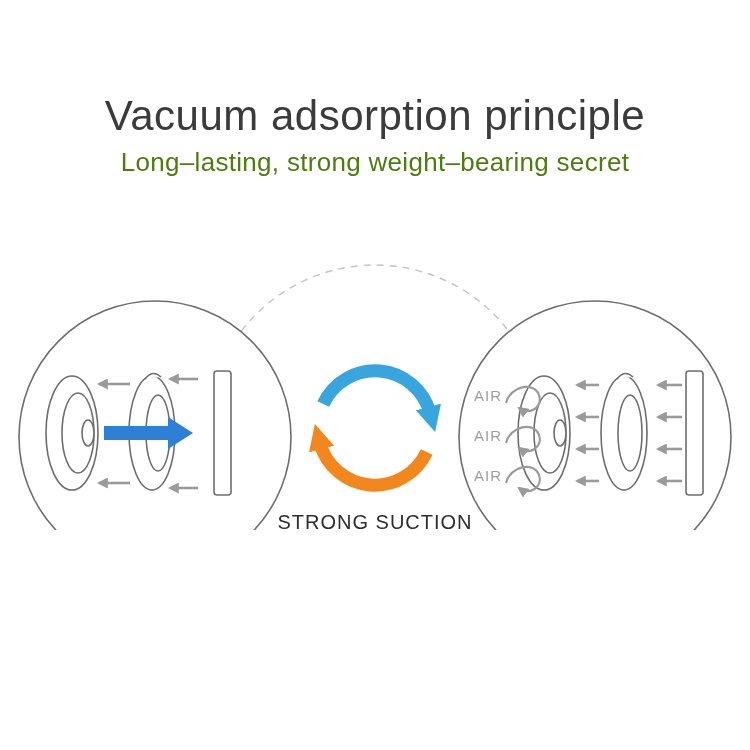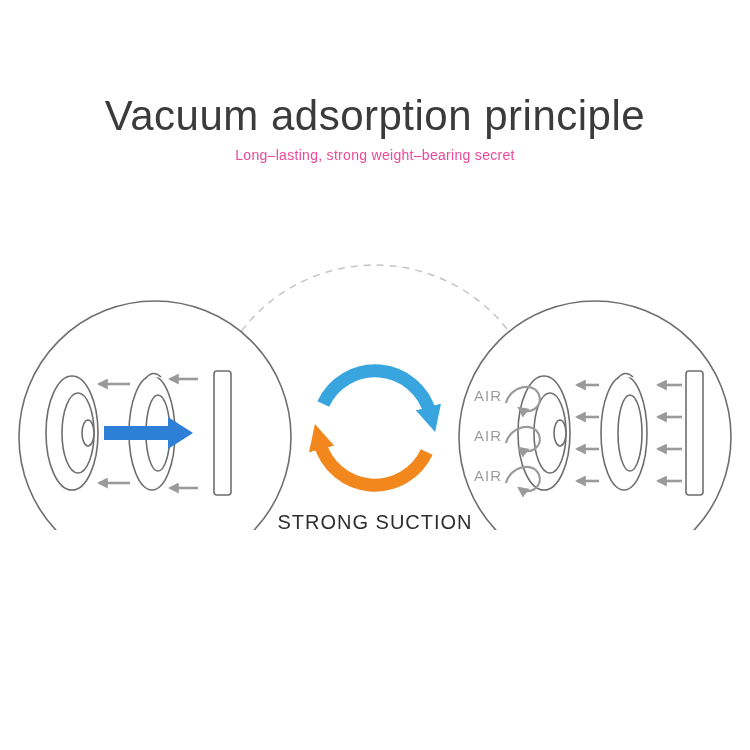--- a/index.html
+++ b/index.html
@@ -6,21 +6,21 @@
   .page{
     position:relative;width:750px;height:530px;background:#ffffff;
     font-family:"Liberation Sans",sans-serif;overflow:hidden;
   }
   .title{
     position:absolute;top:92px;left:0;width:100%;text-align:center;
     font-size:42px;color:#3b3b3b;font-weight:400;letter-spacing:.5px;
   }
   .subtitle{
     position:absolute;top:147px;left:0;width:100%;text-align:center;
-    font-size:14px;color:#ec4899;letter-spacing:.3px;
+    font-size:26px;color:#4d7c0f;letter-spacing:.3px;
   }
   svg{position:absolute;top:0;left:0;}
   .stage{fill:#fff;stroke:#6e6e6e;stroke-width:1.6;}
   .outline{fill:#fff;stroke:#6e6e6e;stroke-width:1.6;}
   .garrow{stroke:#9a9a9a;stroke-width:2.6;fill:none;}
   .swirl{stroke:#9a9a9a;stroke-width:2.2;fill:none;}
   .dashed{fill:none;stroke:#c4c4c4;stroke-width:1.5;stroke-dasharray:7 6;}
   .cycle{fill:none;stroke-width:13;}
   .air-label{font-family:"Liberation Sans",sans-serif;font-size:15px;fill:#9e9e9e;letter-spacing:1px;}
   .suction-label{font-family:"Liberation Sans",sans-serif;font-size:20px;font-weight:400;fill:#2e2e2e;letter-spacing:1px;}

